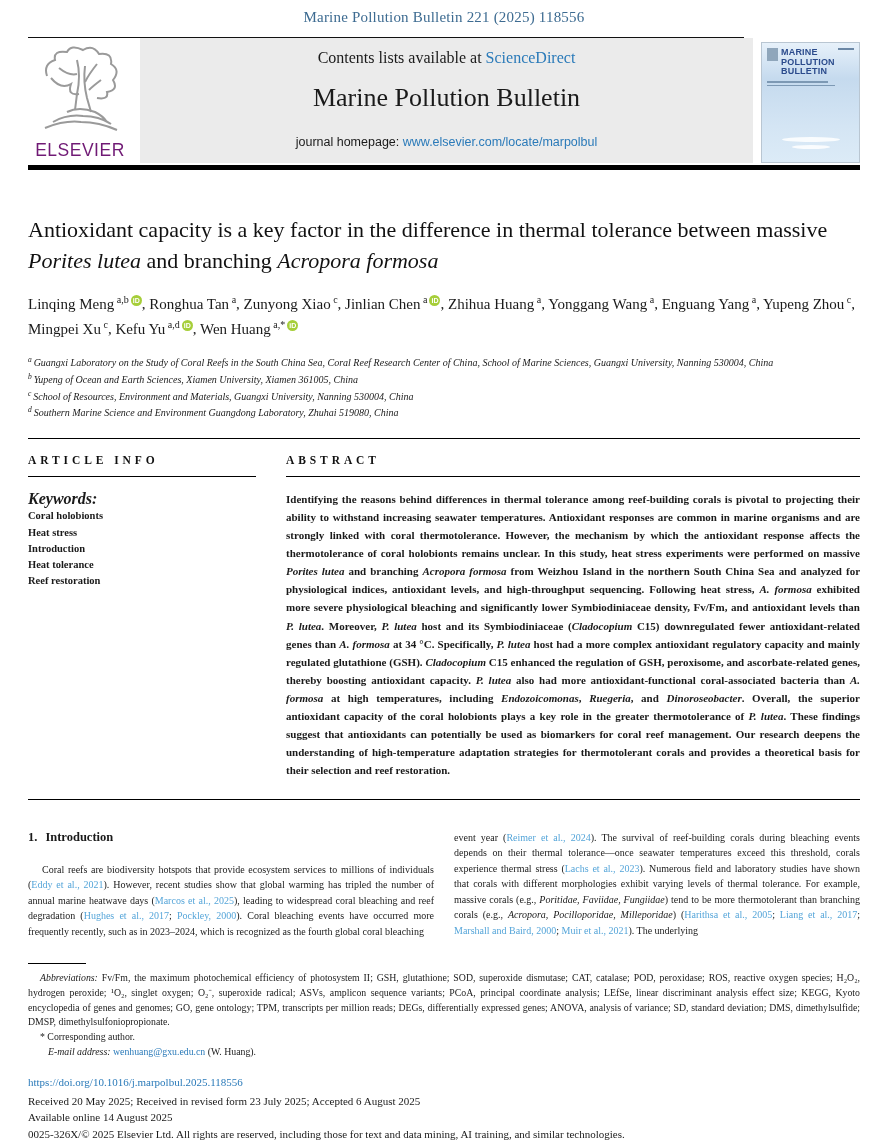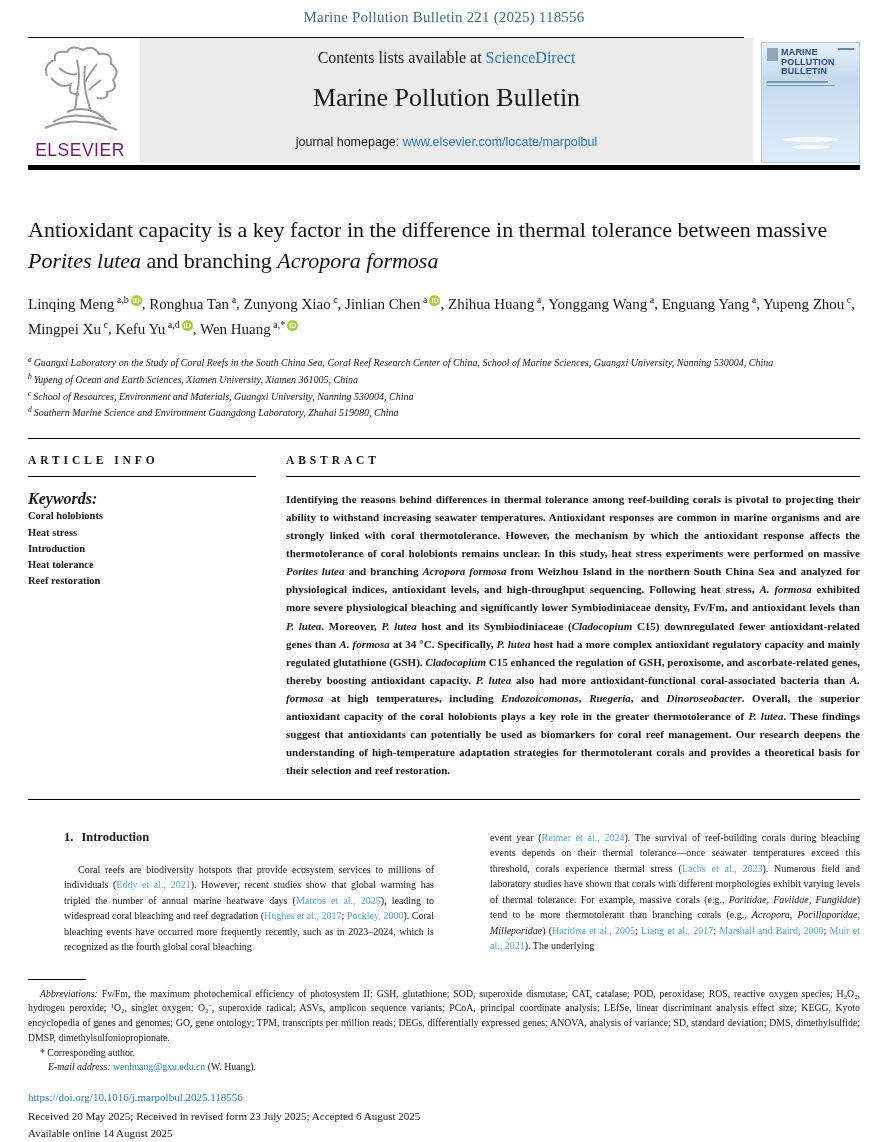--- a/index.html
+++ b/index.html
@@ -57,21 +57,21 @@
   .info-col { width:228px; flex:0 0 auto; }
   .abs-col { flex:1; }
   .col-head { font-size:11.5px; letter-spacing:.34em; color:#111; }
   .head-rule { border-bottom:1px solid #000; margin:10px 0 13px 0; }
   .kw-label { font-style:italic; font-size:16px; }
   .kw-list { font-size:10.5px; line-height:1.55; }
   .abs-text { font-size:11px; line-height:1.64; text-align:justify; }
 
   
   .intro { display:flex; gap:20px; margin-top:30px; }
-  .col { flex:1; min-width:0;margin-left:36px; }
+  .col { flex:1; min-width:0; }
   .sec-head { font-size:12.5px; font-weight:bold; margin-bottom:17px; }
   .sec-head .num { margin-right:8px; }
   .body-text { font-size:10px; line-height:1.55; text-align:justify; }
   .indent { text-indent:14px; }
   .cite { color:#55a5d9; cursor:pointer; }
 
   
   .footnote { margin-top:24px; }
   .fn-rule { width:58px; border-top:1px solid #000; margin-bottom:7px; }
   .fn-text { font-size:9.8px; line-height:1.5; text-align:justify; }

